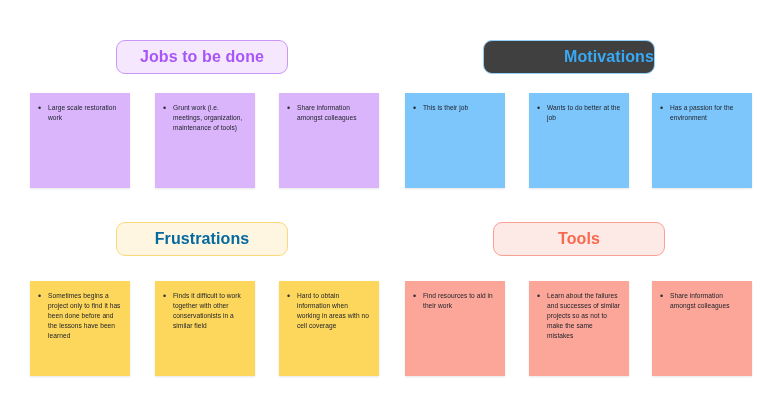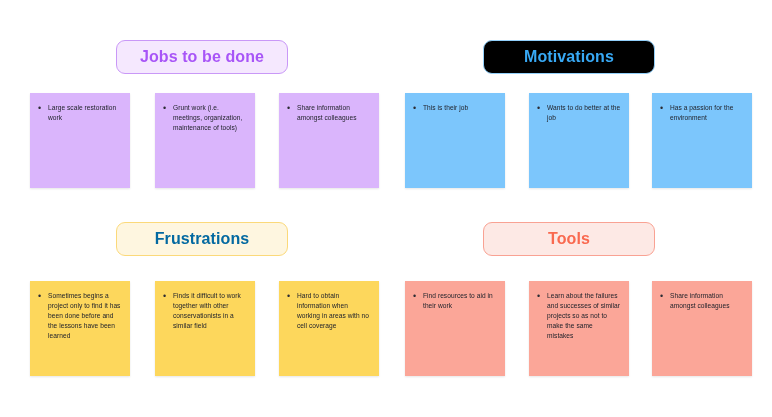--- a/index.html
+++ b/index.html
@@ -44,33 +44,34 @@
   .section-header.jobs {
     left: 116px;
     top: 40px;
     background: #F5E8FE;
     border: 1px solid #C998F7;
     color: #A855F7;
   }
   .section-header.motivations {
     left: 483px;
     top: 40px;
-    background: #000000;
+    background: #404040;
     border: 1px solid #93D0FA;
     color: #38A9F5;
+    justify-content: flex-end;
   }
   .section-header.frustrations {
     left: 116px;
     top: 222px;
     background: #FEF6E0;
     border: 1px solid #FBD97A;
     color: #0369a1;
   }
   .section-header.tools {
-    left: 483px;
+    left: 493px;
     top: 222px;
     background: #FDE9E5;
     border: 1px solid #F9A293;
     color: #F9694F;
   }
 
   
   .note {
     position: absolute;
     width: 100px;

